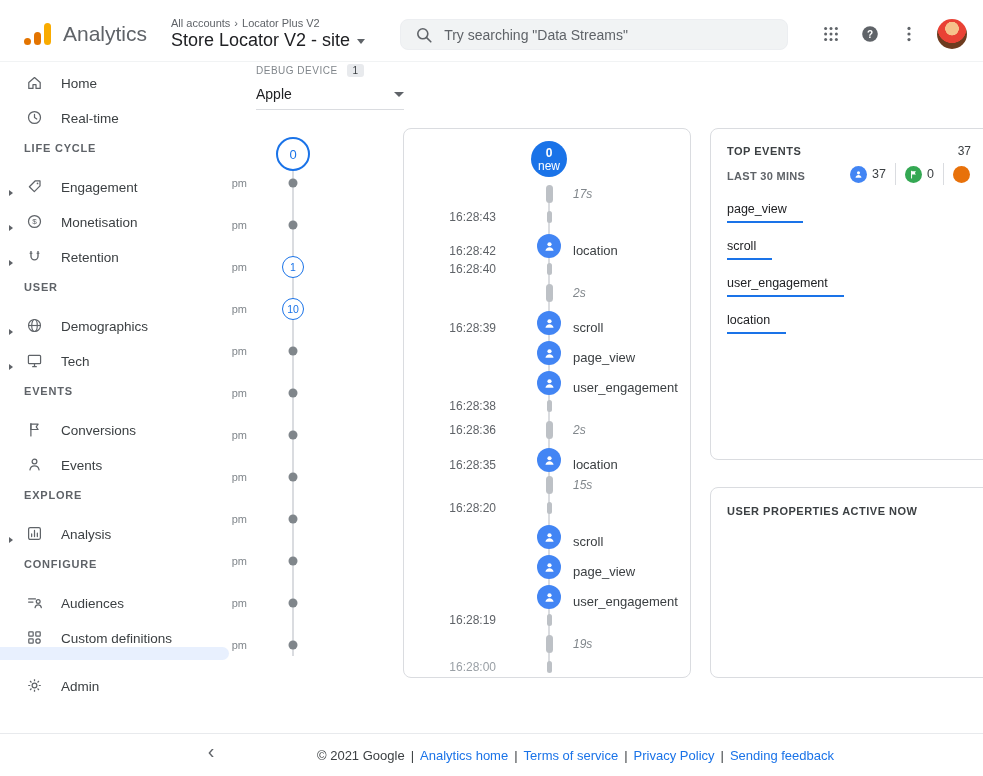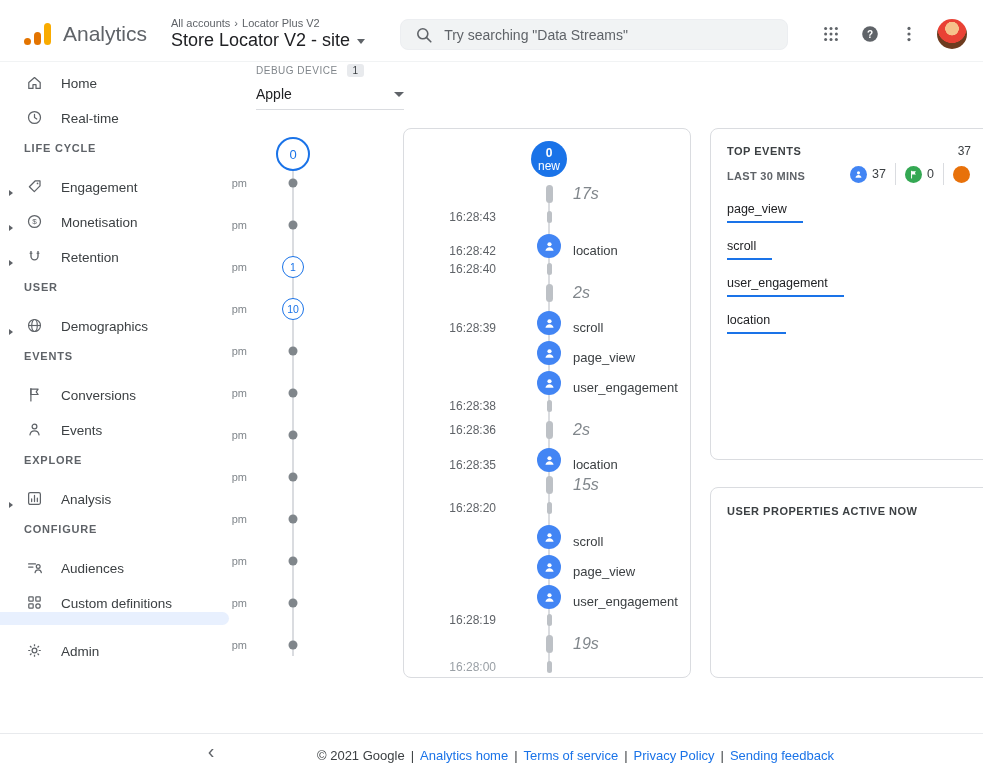--- a/index.html
+++ b/index.html
@@ -89,21 +89,21 @@
   .stream-rows { position:absolute; top:52px; left:0; right:0; }
   .srow { position:relative; display:flex; align-items:center; }
   .srow .stime { flex:none; width:128px; text-align:right; padding-right:36px; font-size:12px; color:#5f6368; }
   .srow .stime.k-muted { color:#9aa0a6; }
   .srow .smark { flex:none; width:24px; margin-left:5px; display:flex; align-items:center; justify-content:center; position:relative; }
   .srow .slabel { margin-left:12px; }
   .k-event { height:30px;align-items:flex-end; }
   .k-tick { height:22px; }
   .k-duration { height:25px; }
   .k-event .slabel { font-size:13px; color:#3c4043; }
-  .k-duration .slabel { font-size:16px; font-style:italic; color:#80868b; }
+  .k-duration .slabel { font-size:12px; font-style:italic; color:#80868b; }
   .evicon { display:none; width:24px; height:24px; border-radius:50%; background:#4285f4;
             align-items:center; justify-content:center; }
   .evicon svg { width:15px; height:15px; }
   .k-event .evicon { display:flex; }
   .k-tick .smark::before { content:""; width:5px; height:12px; border-radius:3px; background:#bdc1c6; }
   .k-duration .smark::before { content:""; width:7px; height:18px; border-radius:4px; background:#bdc1c6; }
 
   
   .top-events { position:absolute; left:710px; top:128px; width:300px; height:332px;
                 border:1px solid #dadce0; border-radius:8px; background:#fff; }
@@ -269,20 +269,30 @@
       <span class="nav-icon">
         <svg viewBox="0 0 20 20" fill="none" stroke="currentColor" stroke-width="1.2">
           <circle cx="10" cy="10" r="6.3"></circle>
           <ellipse cx="10" cy="10" rx="2.9" ry="6.3"></ellipse>
           <path d="M3.7 10h12.6"></path>
         </svg>
       </span>
       <span class="nav-label">Demographics</span>
     </div>
 
+    <div class="nav-row k-item-expandable">
+      <span class="expander"></span>
+      <span class="nav-icon">
+        <svg viewBox="0 0 20 20" fill="none" stroke="currentColor" stroke-width="1.3">
+          <rect x="3.6" y="4.6" width="12.8" height="8.8" rx="1"></rect>
+          <path d="M7.6 16.4h4.8M10 13.4v3"></path>
+        </svg>
+      </span>
+      <span class="nav-label">Tech</span>
+    </div>
 
     <div class="nav-row k-section">
 
       <span class="nav-label">EVENTS</span>
     </div>
 
     <div class="nav-row k-item">
 
       <span class="nav-icon">
         <svg viewBox="0 0 20 20" fill="none" stroke="currentColor" stroke-width="1.3">

